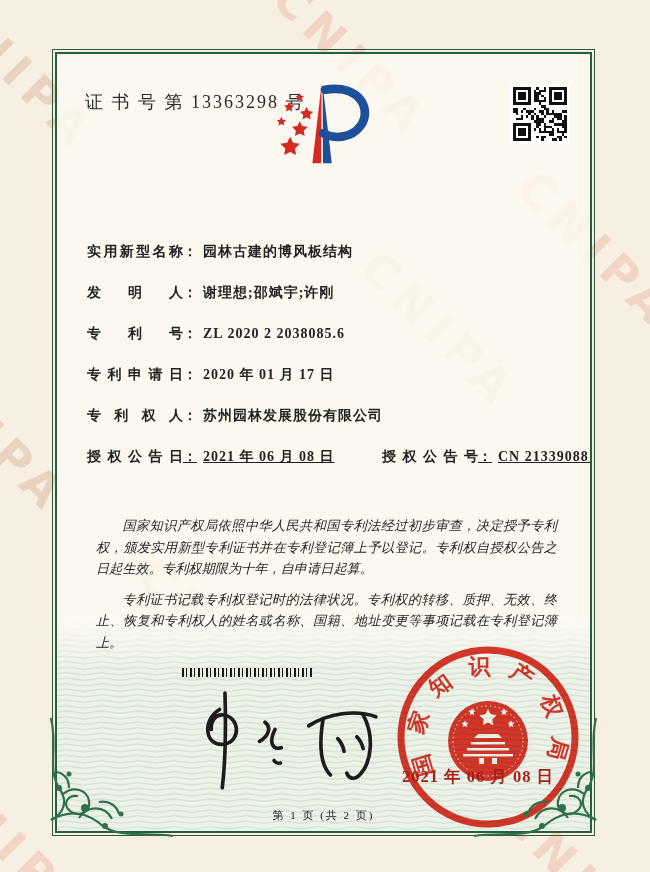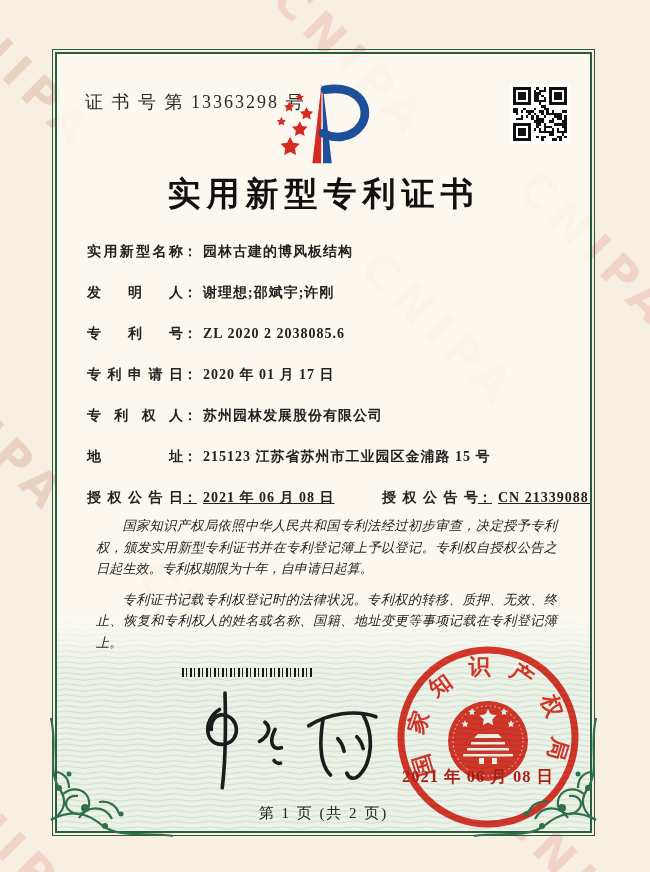--- a/index.html
+++ b/index.html
@@ -53,21 +53,21 @@
   }
   .officer{position:absolute;left:46px;top:650px;z-index:3;font-size:16px;font-weight:bold;letter-spacing:3px;color:#1c1c1c;}
   .officer div{margin-bottom:17px;}
   .signature{position:absolute;left:128px;top:628px;z-index:3;}
   .seal{position:absolute;left:336px;top:588px;z-index:3;mix-blend-mode:multiply;opacity:.93;}
   .seal-date{
     position:absolute;left:326px;top:712px;width:190px;z-index:4;text-align:center;
     font-size:16.5px;font-weight:bold;color:#a81f15;letter-spacing:1px;white-space:nowrap;
   }
   .footer{position:absolute;left:0;bottom:8px;width:100%;text-align:center;z-index:2;
-    font-size:15px;letter-spacing:2px;color:#222;}
+    font-size:11px;letter-spacing:2px;color:#222;}
   .flourish{position:absolute;z-index:4;}
   .fl-left{left:-8px;bottom:-10px;}
   .fl-right{right:-8px;bottom:-10px;transform:scaleX(-1);}
 </style>
 </head>
 <body>
 
 <span class="watermark" style="left:-34px;top:-18px">CNIPA</span>
 <span class="watermark wm-pink" style="left:300px;top:-30px">CNIPA</span>
 <span class="watermark wm-pink" style="left:545px;top:160px">CNIPA</span>
@@ -238,40 +238,36 @@
         <rect x="12" y="19" width="1" height="1" fill="#111"></rect>
         <rect x="17" y="19" width="1" height="1" fill="#111"></rect>
         <rect x="18" y="19" width="1" height="1" fill="#111"></rect>
         <rect x="20" y="19" width="1" height="1" fill="#111"></rect>
         <rect x="11" y="20" width="1" height="1" fill="#111"></rect>
         <rect x="15" y="20" width="1" height="1" fill="#111"></rect>
         <rect x="16" y="20" width="1" height="1" fill="#111"></rect>
         <rect x="18" y="20" width="1" height="1" fill="#111"></rect>
       </svg>
 
-    <div class="title">实用新型专利证书</div>
 
     <div class="fields">
       <div class="row">
         <span class="flabel">实用新型名称</span><span class="colon">：</span><span class="fvalue">园林古建的博风板结构</span>
       </div>
       <div class="row">
         <span class="flabel">发明人</span><span class="colon">：</span><span class="fvalue">谢理想;邵斌宇;许刚</span>
       </div>
       <div class="row">
         <span class="flabel">专利号</span><span class="colon">：</span><span class="fvalue">ZL 2020 2 2038085.6</span>
       </div>
       <div class="row">
         <span class="flabel">专利申请日</span><span class="colon">：</span><span class="fvalue">2020 年 01 月 17 日</span>
       </div>
       <div class="row">
         <span class="flabel">专利权人</span><span class="colon">：</span><span class="fvalue">苏州园林发展股份有限公司</span>
-      </div>
-      <div class="row">
-        <span class="flabel">地址</span><span class="colon">：</span><span class="fvalue">215123 江苏省苏州市工业园区金浦路 15 号</span>
       </div>
       <div class="row">
         <span class="pair">
           <span class="flabel">授权公告日</span><span class="colon">：</span><span class="fvalue">2021 年 06 月 08 日</span>
         </span>
         <span class="pair">
           <span class="flabel">授权公告号</span><span class="colon">：</span><span class="fvalue">CN 213390881 U</span>
         </span>
       </div>
     </div>

